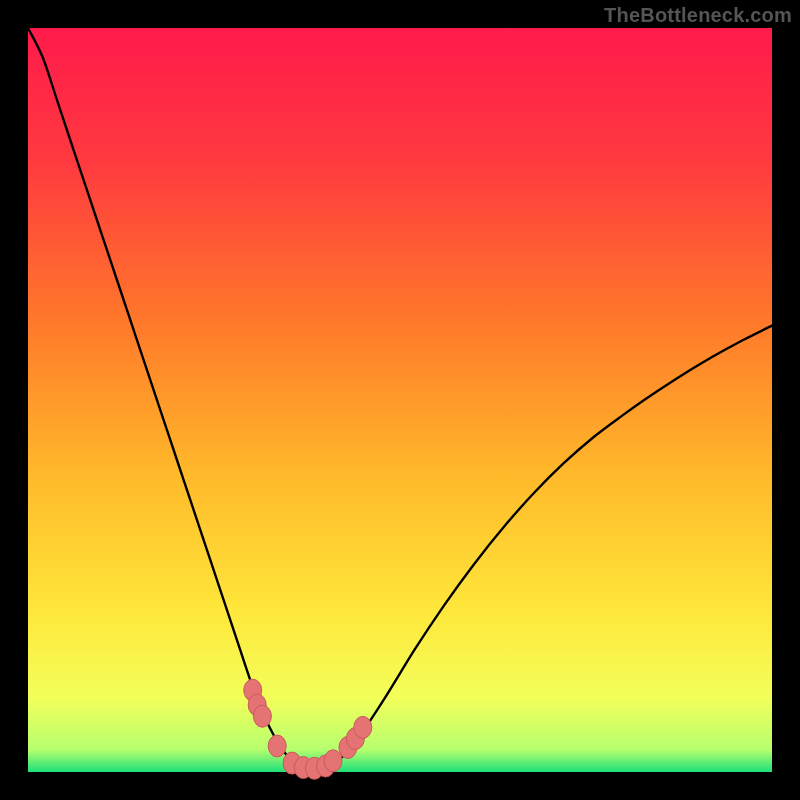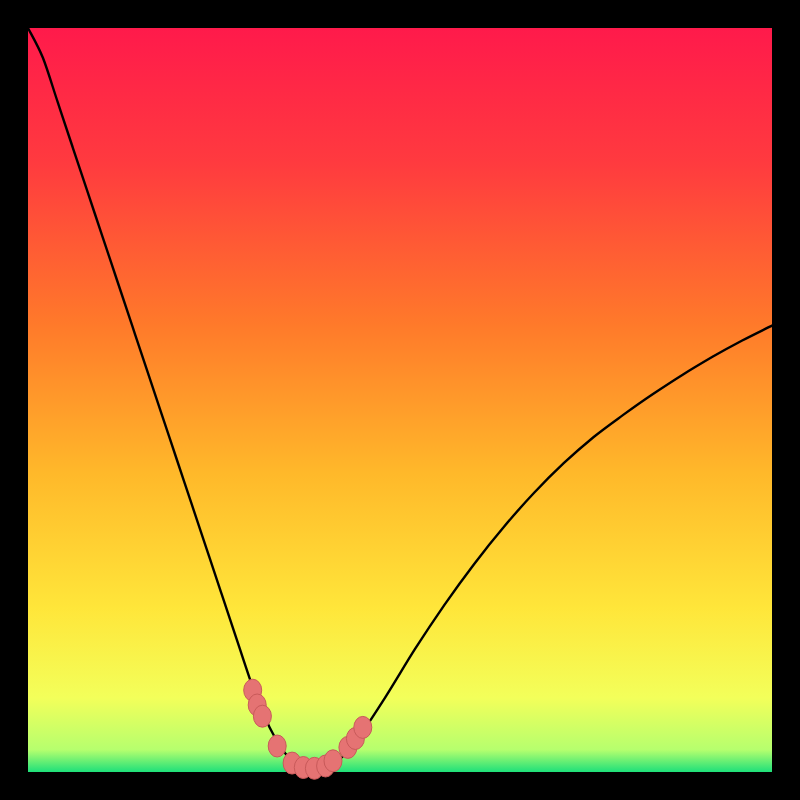--- a/index.html
+++ b/index.html
@@ -30,20 +30,21 @@
   svg.plot {
     position: absolute;
     inset: 0;
     z-index: 1;
   }
 </style>
 </head>
 <body>
 <div class="wrap">
 
+  <div class="watermark">TheBottleneck.com</div>
 
   <svg class="plot" viewBox="0 0 800 800" preserveAspectRatio="none">
     <defs>
       <linearGradient id="bg" x1="0" y1="0" x2="0" y2="1">
         <stop id="g0" offset="0%" stop-color="#ff1a4b"></stop>
         <stop id="g1" offset="18%" stop-color="#ff3a3f"></stop>
         <stop id="g2" offset="40%" stop-color="#ff7a2a"></stop>
         <stop id="g3" offset="60%" stop-color="#ffb92a"></stop>
         <stop id="g4" offset="78%" stop-color="#ffe63a"></stop>
         <stop id="g5" offset="90%" stop-color="#f3ff5a"></stop>

